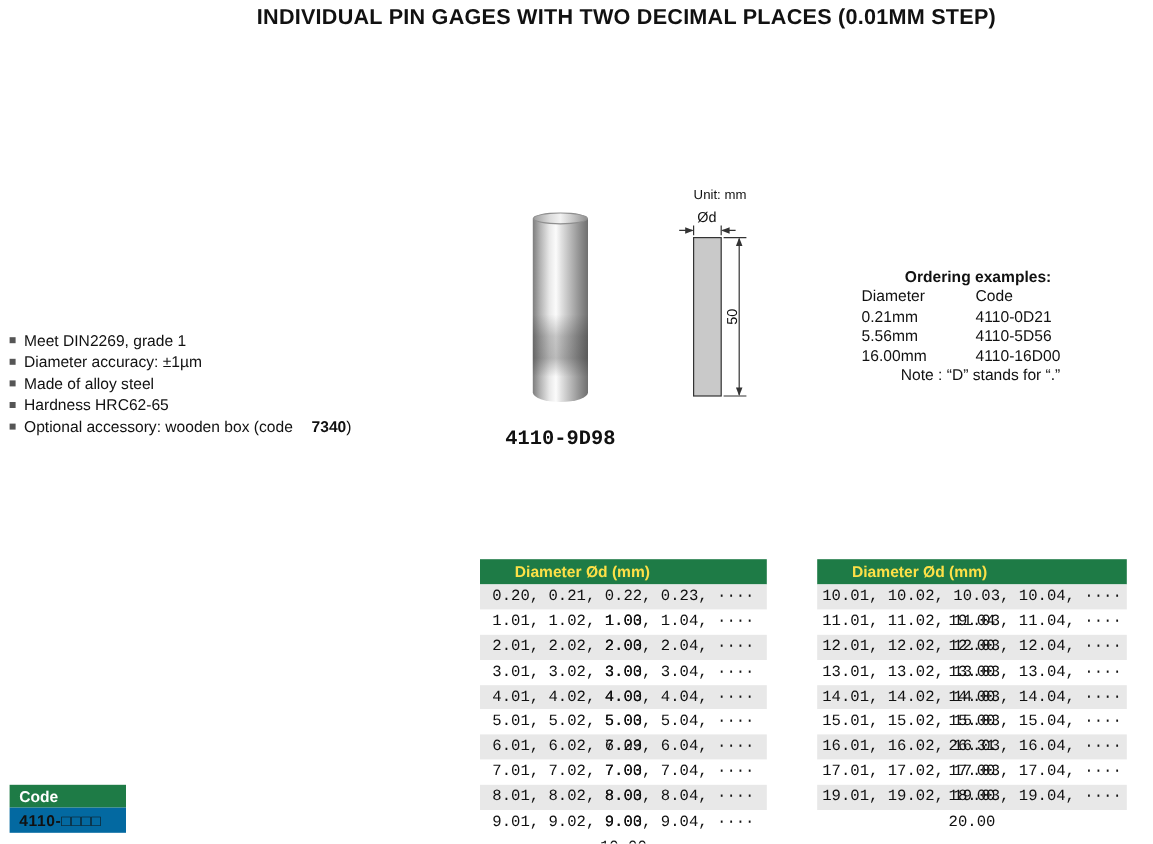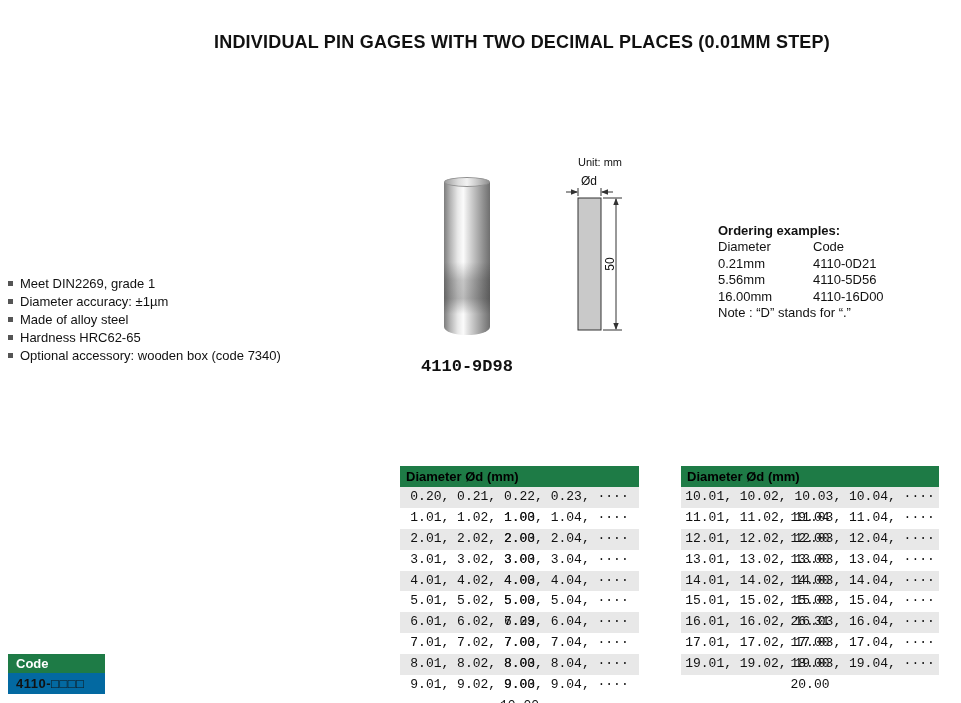--- a/index.html
+++ b/index.html
@@ -1,27 +1,27 @@
 <!DOCTYPE html>
 <html><head>
 <meta charset="utf-8">
 <style>
   * { margin:0; padding:0; box-sizing:border-box; }
   html,body { width:961px; height:703px; background:#ffffff; overflow:hidden; position:relative;
               font-family:"Liberation Sans", sans-serif; color:#111; }
 
   .page-title { position:absolute; left:214px; top:4px; font-size:18px; font-weight:bold;
-                letter-spacing:0.2px; white-space:nowrap;margin-top:28px; }
+                letter-spacing:0.2px; white-space:nowrap; }
 
   
   .features { position:absolute; left:8px; top:275px; font-size:13px; }
   .feature-line { height:18px; line-height:18px; white-space:nowrap; }
   .bullet { display:inline-block; width:5px; height:5px; background:#555; margin-right:7px;
             vertical-align:middle; margin-bottom:2px; }
-  .bold { font-weight:normal; }
+  .bold { font-weight:bold;margin-left:12px; }
 
   
   .pin { position:absolute; left:444px; top:177px; width:46px; height:163px; }
   .pin-body { position:absolute; top:5px; left:0; width:46px; height:153px;
       background:linear-gradient(90deg,#7d7d7d 0%,#b5b5b5 14%,#e8e8e8 30%,#fbfbfb 42%,#e0e0e0 52%,#b9b9b9 68%,#8e8e8e 86%,#6f6f6f 100%);
       border-radius:0 0 50% 50% / 0 0 8px 8px; }
   .pin-body::after { content:''; position:absolute; left:0; right:0; top:52%; height:34%;
       background:linear-gradient(180deg, rgba(0,0,0,0) 0%, rgba(40,40,40,0.25) 35%, rgba(40,40,40,0.30) 70%, rgba(0,0,0,0) 100%); }
   .pin-top { position:absolute; top:0; left:0; width:46px; height:10px; border-radius:50%;
       background:linear-gradient(90deg,#9e9e9e,#dcdcdc 30%,#f2f2f2 50%,#c4c4c4 75%,#909090);
@@ -29,30 +29,30 @@
   .model-label { position:absolute; left:409px; top:357px; width:116px; text-align:center;
       font-size:17px; font-weight:bold;font-family:Liberation Mono, monospace; }
 
   
   .drawing { position:absolute; left:558px; top:152px; }
   .drawing text { font-family:"Liberation Sans", sans-serif; fill:#111; }
   .drawing line { stroke:#333; stroke-width:1; }
 
   
   .ordering { position:absolute; left:718px; top:222px; font-size:13px; }
-  .ordering-title { font-weight:bold; height:17px; line-height:17px; }
+  .ordering-title { font-weight:bold; height:17px; line-height:17px;margin-left:36px; }
   .ordering-grid { display:grid; grid-template-columns:95px auto; line-height:16.5px; }
-  .ordering-note { line-height:16.5px; white-space:nowrap; }
+  .ordering-note { line-height:16.5px; white-space:nowrap;text-align:right; }
 
   
   .tbl { position:absolute; top:466px; }
   .tbl-left  { left:400px; width:239px; }
   .tbl-right { left:681px; width:258px; }
-  .tbl-header { height:21px; line-height:21px; background:#1e7b46; color:#000000; font-weight:bold;
-                font-size:13px; padding-left:6px; }
+  .tbl-header { height:21px; line-height:21px; background:#1e7b46; color:#fde047; font-weight:bold;
+                font-size:13px; padding-left:29px; }
   .tbl-row { height:20.9px; line-height:20.9px; text-align:center; font-size:13px;font-family:Liberation Mono, monospace; }
   .tbl-row:nth-child(even) { background:#e8e8e8; }   
   .tbl-row:nth-child(odd)  { background:#ffffff; }
   .tbl-header { background:#1e7b46 !important; }
 
   
   .code-box { position:absolute; left:8px; top:654px; width:97px; font-size:13px; }
   .code-header { background:#1e7b46; color:#fff; font-weight:bold; height:19px; line-height:19px;
                  padding-left:8px; }
   .code-value { background:#0369a1; font-weight:bold; height:21px; line-height:21px;

